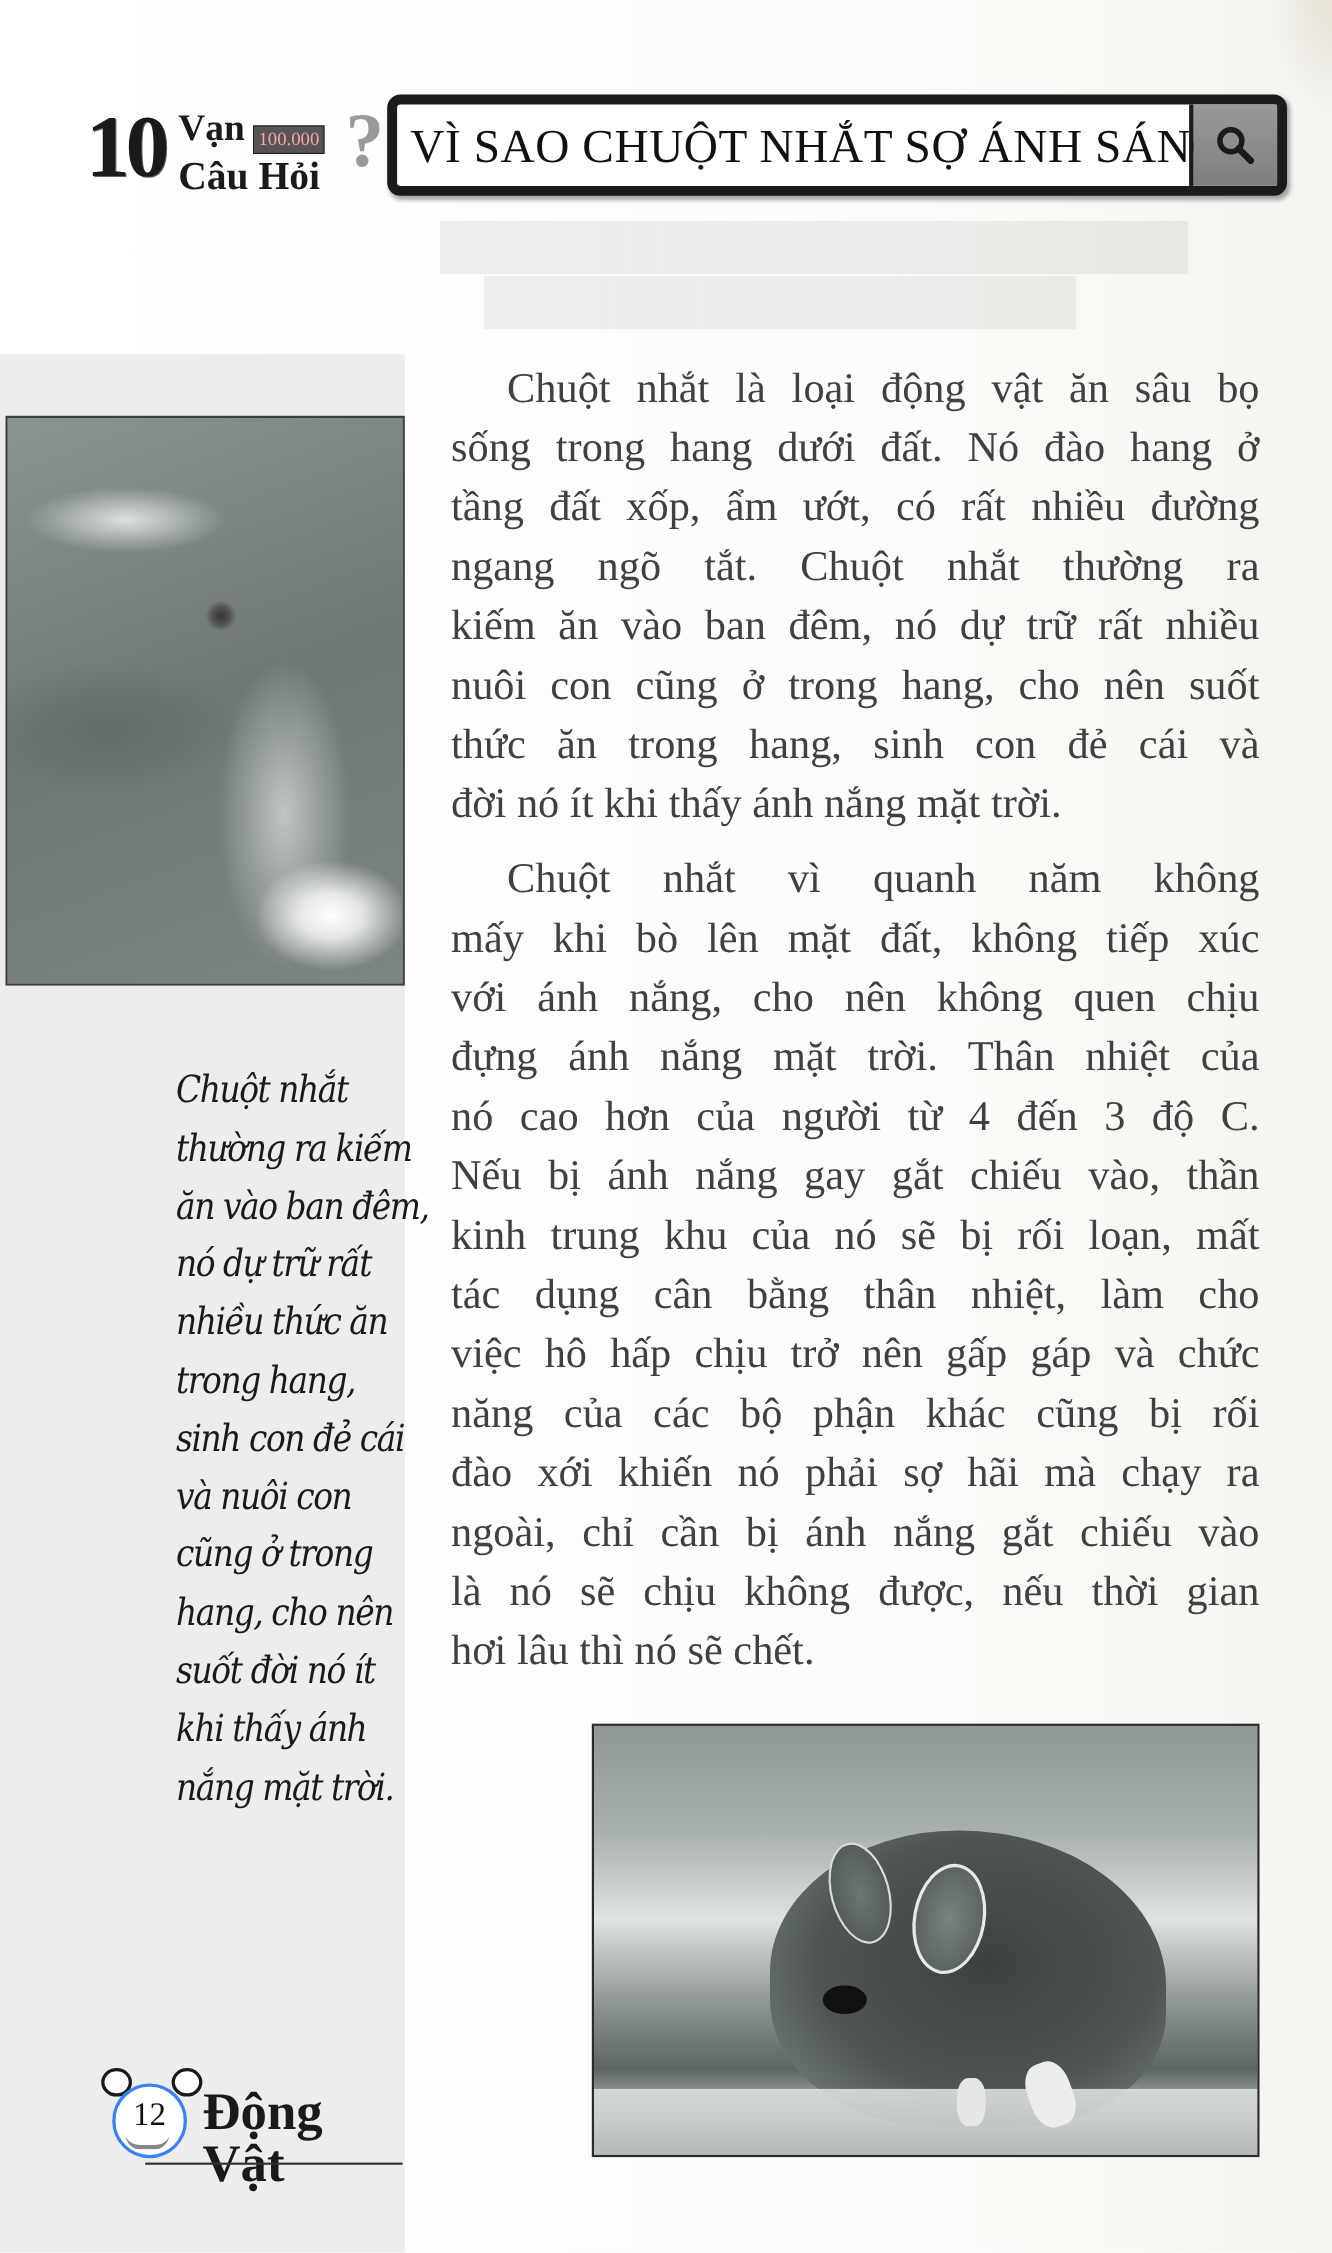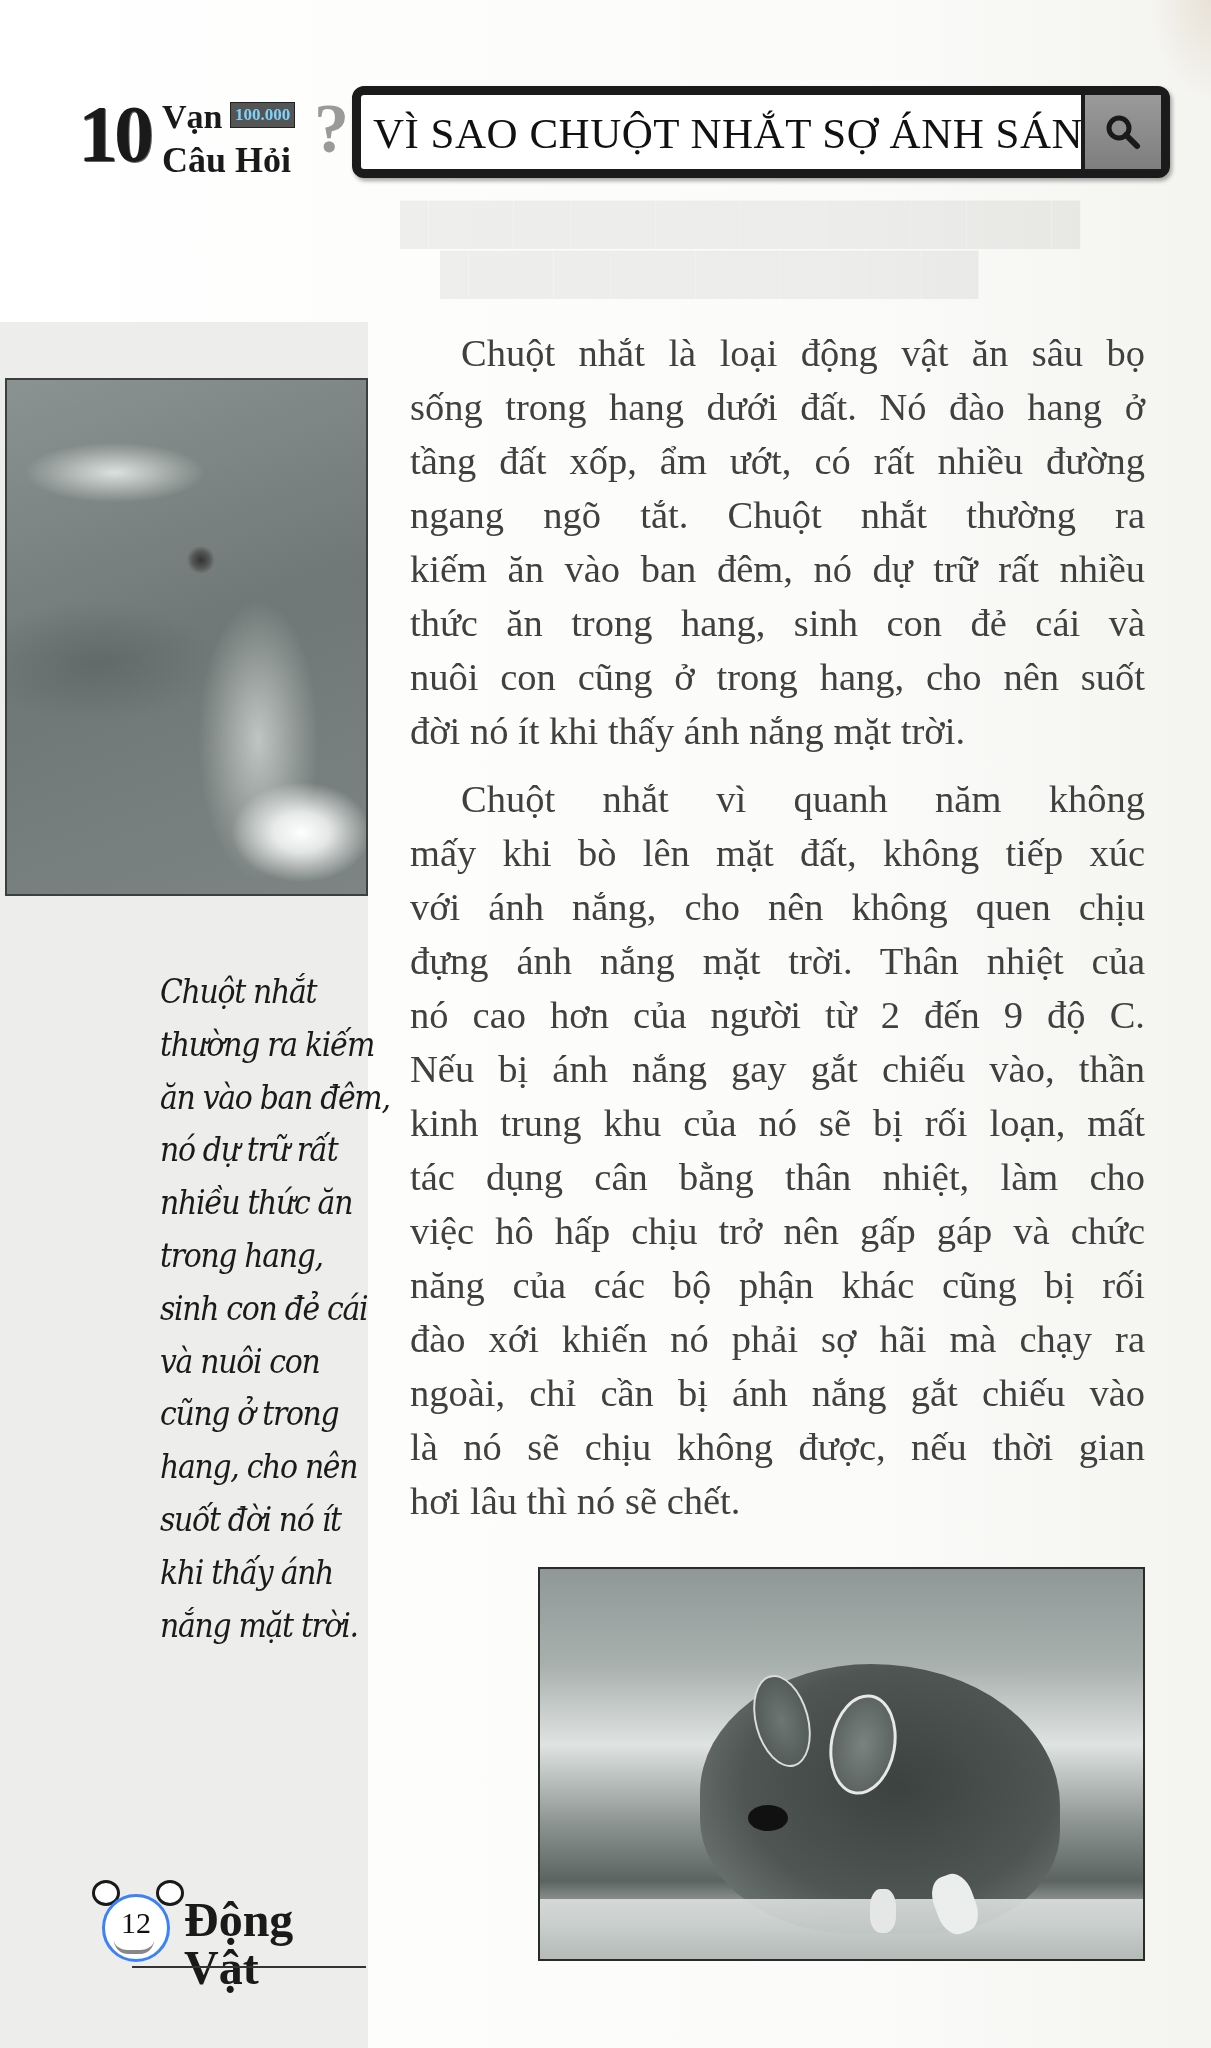--- a/index.html
+++ b/index.html
@@ -25,22 +25,22 @@
   .logo { position:absolute; left:78px; top:98px; width:270px; height:90px; }
   .logo-10 {
     position:absolute; left:0; top:-4px; font-size:80px; font-weight:bold; line-height:1;
     color:#1a1a1a; letter-spacing:-4px;
     text-shadow: 1px 1px 0 #666;
   }
   .logo-van {
     position:absolute; left:84px; top:2px; font-size:34px; font-weight:bold; line-height:1; color:#1a1a1a;
   }
   .logo-badge {
-    position:absolute; left:152px; top:4px; padding:0 4px; height:24px; line-height:24px;
-    background:#555; color:#7dd3fc; font-size:17px; font-weight:bold; border:1px solid #222;
+    position:absolute; left:152px; top:16px; padding:0 4px; height:24px; line-height:24px;
+    background:#555; color:#fca5a5; font-size:17px; font-weight:normal; border:1px solid #222;
   }
   .logo-cauhoi {
     position:absolute; left:84px; top:44px; font-size:36px; font-weight:bold; line-height:1; color:#1a1a1a;
   }
   .logo-q {
     position:absolute; left:236px; top:-4px; font-size:70px; font-weight:bold; line-height:1;
     color:#9a9a9a;
   }
   
   .titlebar {
@@ -197,30 +197,30 @@
   <span class="footer-line"></span>
 </div>
 
 <div class="body">
   <p>
     <span class="line indent">Chuột nhắt là loại động vật ăn sâu bọ</span>
     <span class="line">sống trong hang dưới đất. Nó đào hang ở</span>
     <span class="line">tầng đất  xốp, ẩm ướt, có rất nhiều đường</span>
     <span class="line">ngang ngõ tắt. Chuột nhắt thường ra</span>
     <span class="line">kiếm ăn vào ban đêm, nó dự trữ rất nhiều</span>
+    <span class="line">nuôi con cũng ở trong hang, cho nên suốt</span>
     <span class="line">thức ăn trong hang, sinh con đẻ cái và</span>
-    <span class="line">nuôi con cũng ở trong hang, cho nên suốt</span>
     <span class="line last">đời nó ít khi thấy ánh nắng mặt trời.</span>
   </p>
   <p class="para2">
     <span class="line indent">Chuột nhắt vì quanh  năm  không</span>
     <span class="line">mấy  khi  bò lên mặt đất, không tiếp xúc</span>
     <span class="line">với ánh nắng, cho nên không quen chịu</span>
     <span class="line">đựng ánh nắng mặt trời. Thân nhiệt của</span>
-    <span class="line">nó cao hơn của người từ 2 đến 9 độ C.</span>
+    <span class="line">nó cao hơn của người từ 4 đến 3 độ C.</span>
     <span class="line">Nếu bị ánh nắng gay gắt chiếu vào, thần</span>
     <span class="line">kinh trung khu của nó sẽ bị  rối loạn, mất</span>
     <span class="line">tác dụng cân bằng thân nhiệt, làm cho</span>
     <span class="line">việc hô hấp chịu trở nên gấp gáp và chức</span>
     <span class="line">năng  của  các bộ  phận khác cũng bị rối</span>
     <span class="line">đào xới khiến nó phải sợ hãi mà chạy ra</span>
     <span class="line">ngoài, chỉ cần bị ánh nắng gắt chiếu vào</span>
     <span class="line">là nó sẽ chịu không được, nếu thời gian</span>
     <span class="line last">hơi lâu thì nó sẽ chết.</span>
   </p>

